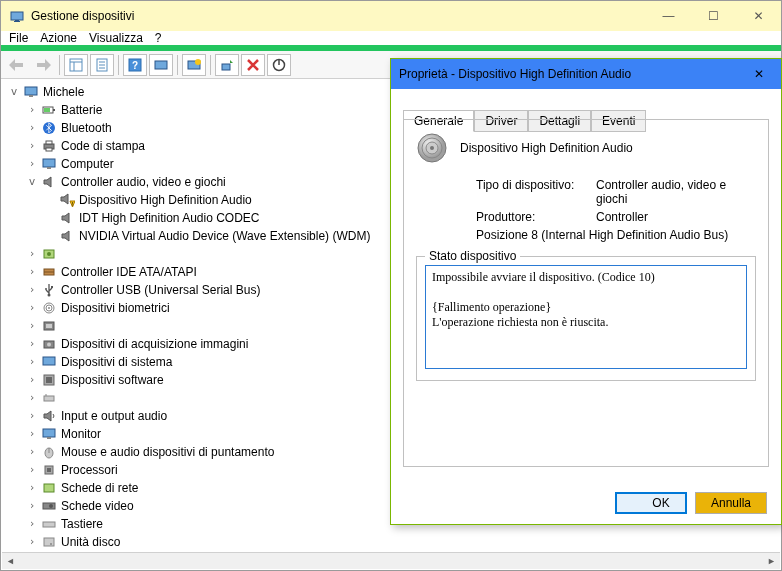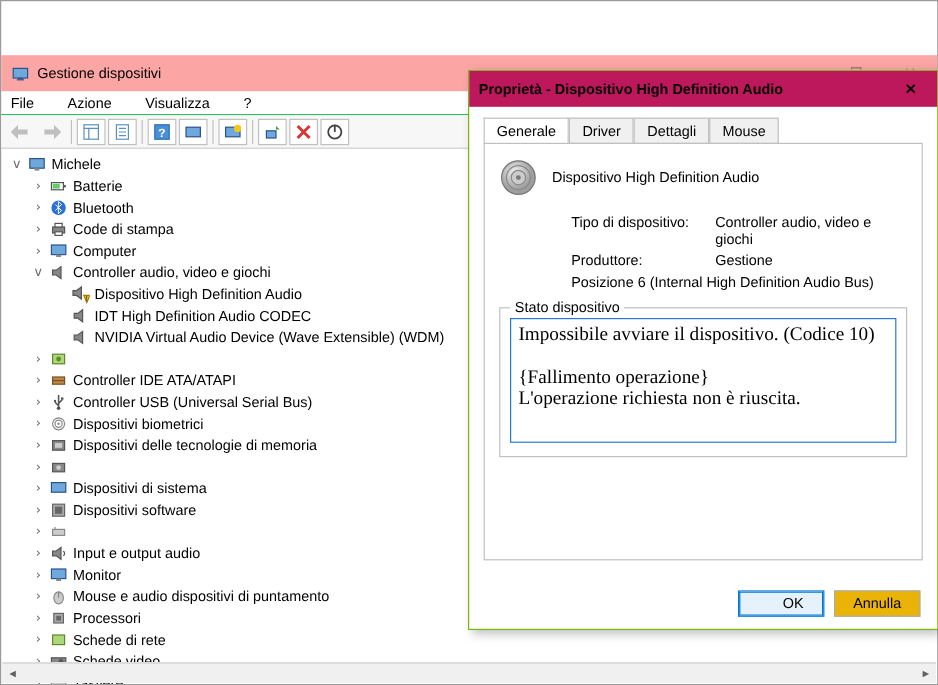--- a/index.html
+++ b/index.html
@@ -1,49 +1,49 @@
 <!DOCTYPE html>
 <html><head>
 <meta charset="utf-8">
 <style>
   * { box-sizing: border-box; font-family: "Segoe UI", Tahoma, sans-serif; }
   body { margin: 0; background: #fff; width: 782px; height: 571px; overflow: hidden; font-size: 12px; color: #000; }
   .window { border: 1px solid #9a9a9a; width: 782px; height: 571px; display: flex; flex-direction: column; position: relative; background:#fff;}
-  .titlebar { height: 30px; display: flex; align-items: center; padding: 0 0 0 8px; background:#fca5a5;margin-top:45px; }
+  .titlebar { height: 30px; display: flex; align-items: center; padding: 0 0 0 8px; background:#fef9c3; }
   .titlebar .ticon { width:16px; height:16px; margin-right:6px; display:inline-flex; align-items:center; justify-content:center; }
   .titlebar .title { flex:1; font-size:12px; color:#000; }
   .winbtns { display:flex; height:100%; }
   .winbtn { width:45px; height:30px; display:flex; align-items:center; justify-content:center; color:#555; }
-  .menubar { height:20px; display:flex; align-items:center; gap:28px; padding:0 8px; border-bottom:1px solid #22c55e;}
+  .menubar { height:20px; display:flex; align-items:center; gap:12px; padding:0 8px; border-bottom:6px solid #22c55e;}
   .menubar span { font-size:12px; }
   .toolbar { height:28px; display:flex; align-items:center; gap:2px; padding:0 4px; border-bottom:1px solid #d0d0d0; background:#f7f7f7;}
   .tbtn { width:24px; height:22px; border:1px solid transparent; display:flex; align-items:center; justify-content:center; color:#666;}
   .tbtn.enabled { border:1px solid #c0c0c0; background:#fff;}
   .tsp { width:1px; height:20px; background:#c0c0c0; margin:0 2px;}
   .body { flex:1; display:flex; overflow:hidden;}
   .tree { width:780px; padding:4px 0 0 6px; overflow:auto; font-size:12px; line-height:18px; position:relative;}
   .node { display:flex; align-items:center; height:18px; white-space:nowrap;}
   .tw { width:14px; text-align:center; color:#6a6a6a; font-size:11px; user-select:none; font-family:Consolas,monospace;}
   .ic { width:16px; height:16px; margin:0 4px 0 2px; display:inline-flex; align-items:center; justify-content:center;}
   .ind0{padding-left:0}.ind1{padding-left:18px}.ind2{padding-left:36px}
   .dialog { position:absolute; left:389px; top:57px; width:392px; height:467px; border:1px solid #7ab700; background:#fff; box-shadow:3px 3px 8px rgba(0,0,0,0.25); z-index:10;}
-  .dtitle { height:30px; display:flex; align-items:center; padding:0 8px; background:#be185d;font-weight:bold;}
+  .dtitle { height:30px; display:flex; align-items:center; padding:0 8px; background:#3b82f6;}
   .dtitle .dt { flex:1; font-size:12px;}
   .tabs { display:flex; padding:8px 12px 0 12px; gap:0;}
-  .tab { padding:3px 10px; border:1px solid #c0c0c0; background:#f0f0f0; font-size:12px; position:relative; top:1px;text-align:right;}
+  .tab { padding:3px 10px; border:1px solid #c0c0c0; background:#f0f0f0; font-size:12px; position:relative; top:13px;text-align:right;}
   .tab.active { background:#fff; border-bottom:1px solid #fff;}
   .tabbody { border:1px solid #c0c0c0; margin:0 12px 10px 12px; padding:12px; height:348px; position:relative;}
   .devrow { display:flex; align-items:center; gap:12px; margin-bottom:14px;}
   .devicon { width:32px; height:32px;}
   .proprow { display:flex; margin:4px 16px; font-size:12px;}
   .proprow .k { width:120px;}
   .proprow .v { flex:1;}
   .grp { border:1px solid #c0c0c0; margin-top:14px; position:relative; padding:8px;}
   .grp .leg { position:absolute; top:-8px; left:8px; background:#fff; padding:0 4px; font-size:12px;}
-  .statusbox { width:100%; height:104px; border:1px solid #2a7ad4; padding:4px 6px; font-size:16px; resize:none; font-family:"Segoe UI"; overflow-y:scroll; }
+  .statusbox { width:100%; height:104px; border:1px solid #2a7ad4; padding:4px 6px; font-size:12px; resize:none; font-family:"Segoe UI"; overflow-y:scroll; }
   .dlgbtns { position:absolute; bottom:10px; right:14px; display:flex; gap:8px;}
   .btn { width:72px; height:22px; border:1px solid #adadad; background:#eab308; font-size:12px; display:flex; align-items:center; justify-content:center;}
   .btn.default { border:1px solid #0078d7; background:#e5f1fb;}
   .btn.default.inner { box-shadow: inset 0 0 0 1px #0078d7; padding-left: 20px;}
   .scrollb { position:absolute; bottom:1px; left:1px; right:1px; height:17px; background:#f0f0f0; border-top:1px solid #d0d0d0; display:flex; justify-content:space-between; align-items:center;}
   .sbbtn { width:17px; height:16px; display:flex; align-items:center; justify-content:center; color:#606060; font-size:9px;}
 </style>
 </head>
 <body>
 
@@ -278,30 +278,30 @@
           <span>Dispositivi biometrici</span>
         </div>
       <div class="node ind1">
           <span class="tw">›</span>
           <span class="ic">
             <svg width="14" height="14" viewBox="0 0 14 14">
               <rect x="2" y="3" width="10" height="8" fill="#888" stroke="#555"></rect>
               <rect x="4" y="5" width="6" height="4" fill="#ccc"></rect>
             </svg>
           </span>
-          <span>Dispositivi delle tecnologie di memoria</span>
         </div>
       <div class="node ind1">
           <span class="tw">›</span>
           <span class="ic">
             <svg width="14" height="14" viewBox="0 0 14 14">
               <rect x="2" y="4" width="10" height="7" fill="#888" stroke="#555"></rect>
               <circle cx="7" cy="7.5" r="2" fill="#ccc"></circle>
             </svg>
           </span>
+          <span>Dispositivi di acquisizione immagini</span>
         </div>
       <div class="node ind1">
           <span class="tw">›</span>
           <span class="ic">
             <svg width="14" height="14" viewBox="0 0 14 14">
               <rect x="1" y="2" width="12" height="8" fill="#6fa8dc" stroke="#2a5488"></rect>
             </svg>
           </span>
           <span>Dispositivi di sistema</span>
         </div>
@@ -412,21 +412,21 @@
 
   <div class="dialog">
     <div class="dtitle">
       <span class="dt">Proprietà - Dispositivo High Definition Audio</span>
       <span style="width:28px;text-align:center;">✕</span>
     </div>
     <div class="tabs">
       <div class="tab active">Generale</div>
       <div class="tab">Driver</div>
       <div class="tab">Dettagli</div>
-      <div class="tab">Mouse</div>
+      <div class="tab">Eventi</div>
     </div>
     <div class="tabbody">
       <div class="devrow">
         <span class="devicon">
           <svg width="32" height="32" viewBox="0 0 32 32">
               <defs>
                 <radialGradient id="g" cx="40%" cy="35%">
                   <stop offset="0%" stop-color="#f5f5f5"></stop>
                   <stop offset="100%" stop-color="#9e9e9e"></stop>
                 </radialGradient>
@@ -439,24 +439,24 @@
         </span>
         <span>Dispositivo High Definition Audio</span>
       </div>
       <div style="padding-left:44px;">
         <div class="proprow">
             <span class="k">Tipo di dispositivo:</span>
             <span class="v">Controller audio, video e giochi</span>
           </div>
         <div class="proprow">
             <span class="k">Produttore:</span>
-            <span class="v">Gestione</span>
+            <span class="v">Controller</span>
           </div>
         <div class="proprow">
-            <span class="v">Posizione 6 (Internal High Definition Audio Bus)</span>
+            <span class="v">Posizione 8 (Internal High Definition Audio Bus)</span>
           </div>
       </div>
       <div class="grp">
         <span class="leg">Stato dispositivo</span>
         <textarea class="statusbox" readonly="" style="">Impossibile avviare il dispositivo. (Codice 10)
 
 {Fallimento operazione}
 L'operazione richiesta non è riuscita.</textarea>
       </div>
     </div>

